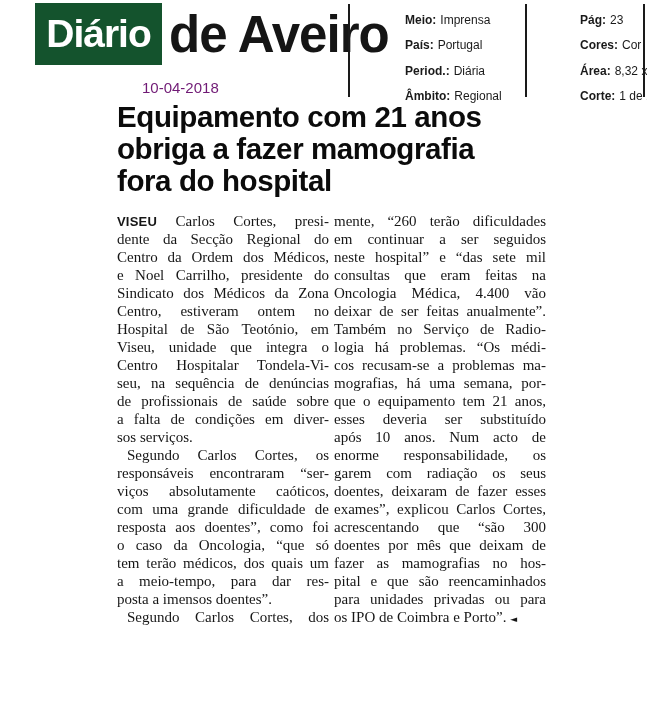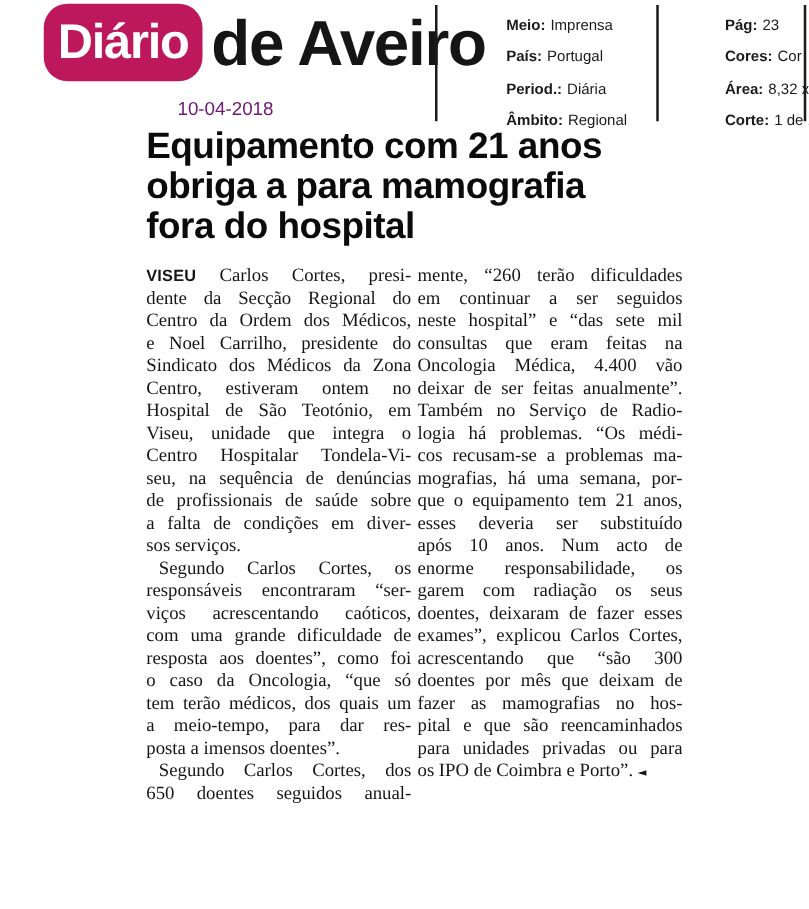--- a/index.html
+++ b/index.html
@@ -34,21 +34,21 @@
   .body-line.indent{text-indent:10px;}
   .body-line.end{text-align-last:left;}
   .lead{font-family:"Liberation Sans",sans-serif;font-weight:bold;font-size:13px;letter-spacing:0.2px;margin-top:36px;}
   .mark{font-family:"DejaVu Sans",sans-serif;font-size:9px;}
 </style>
 </head>
 <body>
 
 <div class="page">
 
-  <div class="logo-box" style="background: #be185d; border-radius: 19px;">
+  <div class="logo-box" style="background: #14532d;">
     <span class="logo-primary">Diário</span>
   </div>
   <div class="logo-secondary">de Aveiro</div>
 
   <div class="meta-sep" style="left: 348px; background: rgb(26, 26, 26);"></div>
   <div class="meta-sep" style="left: 525px; background: rgb(26, 26, 26);"></div>
   <div class="meta-sep" style="left: 643px; background: rgb(26, 26, 26);"></div>
 
   <div class="meta-col" style="left:361px;">
 
@@ -95,21 +95,21 @@
         <span class="meta-value">1 de 1</span>
       </div>
     </div>
 
   <div class="date">10-04-2018</div>
 
   <div class="headline">
 
       <div class="hl-line">Equipamento com 21 anos</div>
 
-      <div class="hl-line">obriga a para mamografia</div>
+      <div class="hl-line">obriga a fazer mamografia</div>
 
       <div class="hl-line">fora do hospital</div>
     </div>
 
   <div class="bodycol left">
 
       <div class="body-line"><span class="lead">VISEU</span> <span>Carlos Cortes, presi-</span></div>
 
       <div class="body-line"><span class="lead"></span> <span>dente da Secção Regional do</span></div>
 
@@ -132,37 +132,36 @@
       <div class="body-line"><span class="lead"></span> <span>de profissionais de saúde sobre</span></div>
 
       <div class="body-line"><span class="lead"></span> <span>a falta de condições em diver-</span></div>
 
       <div class="body-line end"><span class="lead"></span> <span>sos serviços.</span></div>
 
       <div class="body-line indent"><span class="lead"></span> <span>Segundo Carlos Cortes, os</span></div>
 
       <div class="body-line"><span class="lead"></span> <span>responsáveis encontraram “ser-</span></div>
 
-      <div class="body-line"><span class="lead"></span> <span>viços acrescentando caóticos,</span></div>
+      <div class="body-line"><span class="lead"></span> <span>viços absolutamente caóticos,</span></div>
 
       <div class="body-line"><span class="lead"></span> <span>com uma grande dificuldade de</span></div>
 
       <div class="body-line"><span class="lead"></span> <span>resposta aos doentes”, como foi</span></div>
 
       <div class="body-line"><span class="lead"></span> <span>o caso da Oncologia, “que só</span></div>
 
       <div class="body-line"><span class="lead"></span> <span>tem terão médicos, dos quais um</span></div>
 
       <div class="body-line"><span class="lead"></span> <span>a meio-tempo, para dar res-</span></div>
 
       <div class="body-line end"><span class="lead"></span> <span>posta a imensos doentes”.</span></div>
 
       <div class="body-line indent"><span class="lead"></span> <span>Segundo Carlos Cortes, dos</span></div>
 
-      <div class="body-line"><span class="lead"></span> <span>650 doentes seguidos anual-</span></div>
     </div>
 
   <div class="bodycol right">
 
       <div class="body-line"><span>mente, “260 terão dificuldades</span> <span class="mark"></span></div>
 
       <div class="body-line"><span>em continuar a ser seguidos</span> <span class="mark"></span></div>
 
       <div class="body-line"><span>neste hospital” e “das sete mil</span> <span class="mark"></span></div>
 

